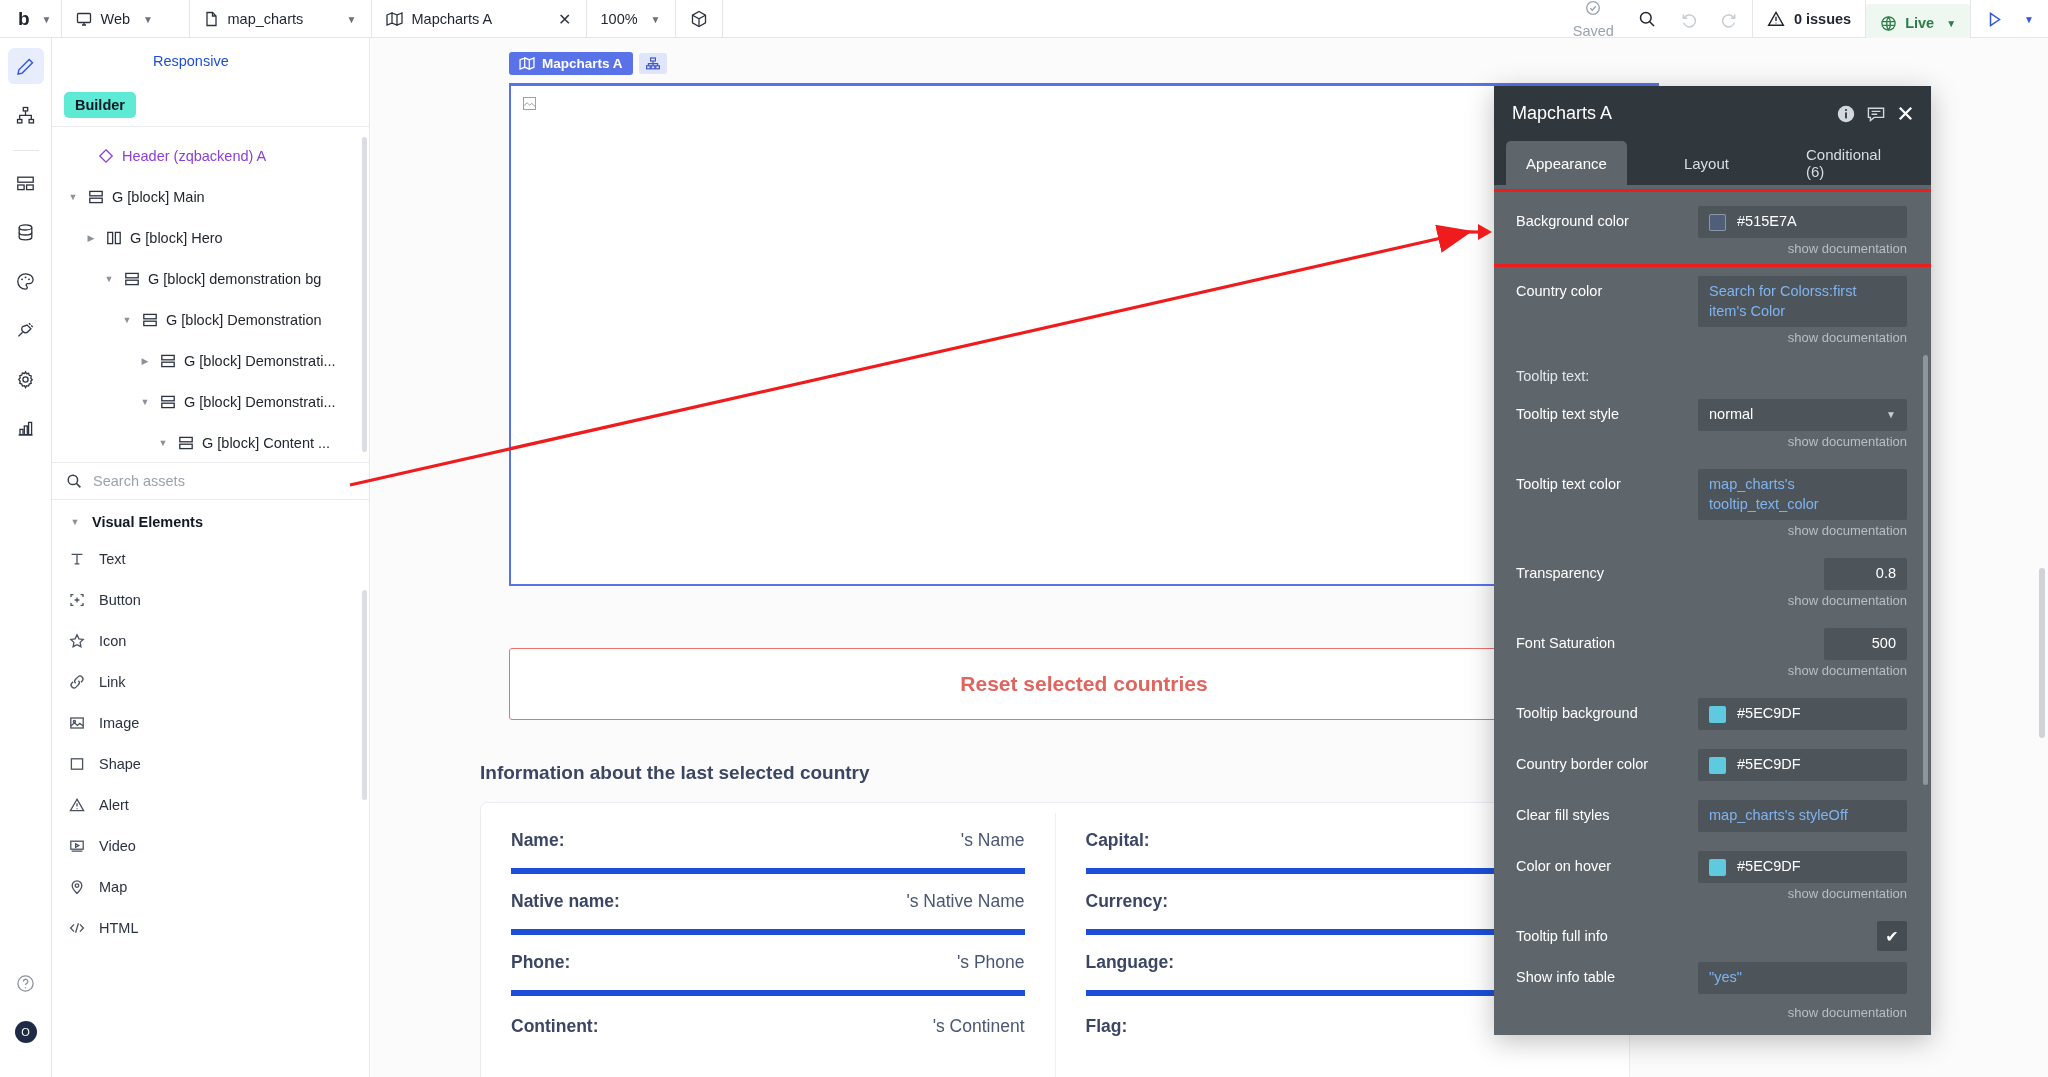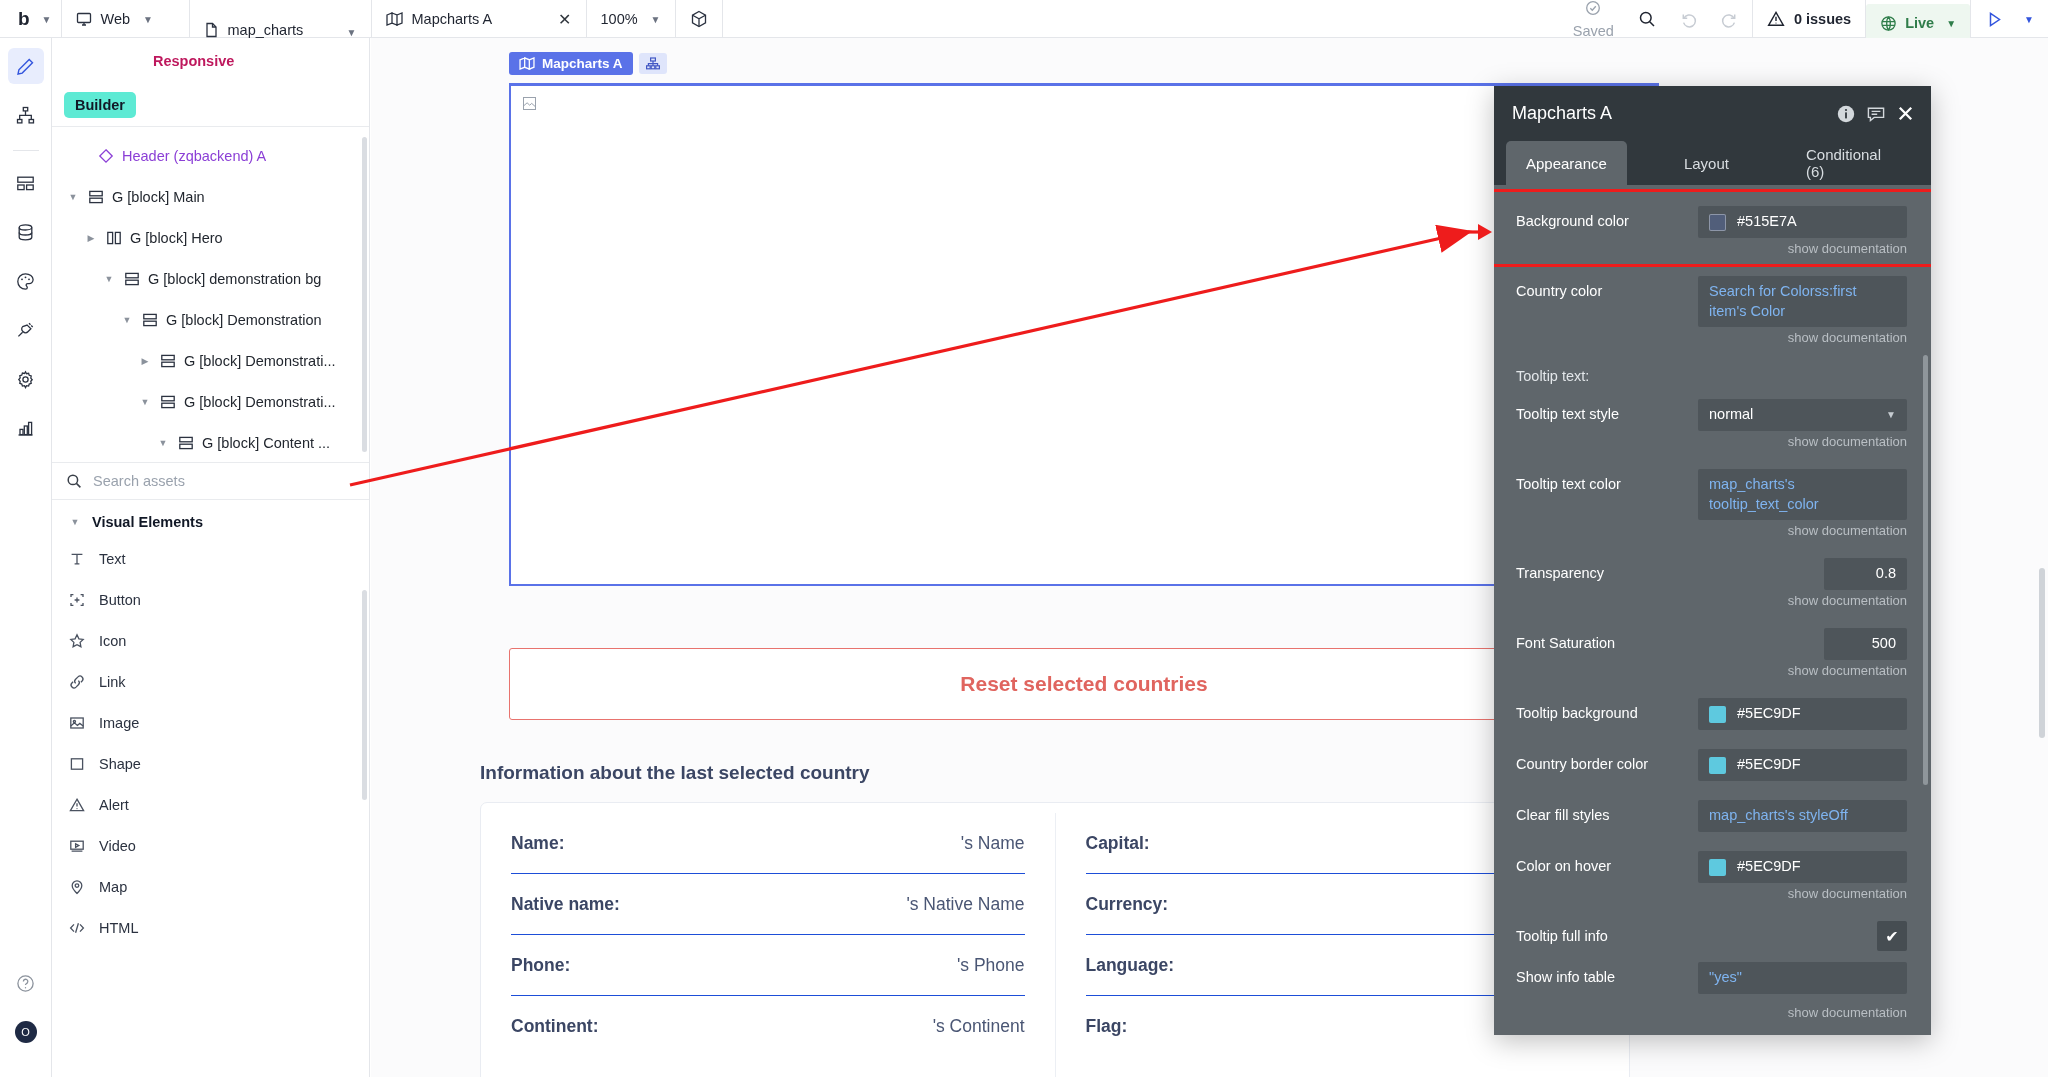--- a/index.html
+++ b/index.html
@@ -20,21 +20,21 @@
   }
   .tb-cell {
     display: flex; align-items: center; gap: 9px;
     padding: 0 14px; height: 38px;
     border-right: 1px solid #e4e6ea;
     font-size: 14.5px; color: #1f2430; white-space: nowrap;
   }
   .tb-logo { font-weight: 700; font-size: 19px; letter-spacing: -1px; padding-left:18px; padding-right:10px;}
   .caret { color: #6b7280; font-size: 10px; margin-left: 4px; }
   .tb-pick { min-width: 128px; }
-  .tb-doc { min-width: 182px; align-items: flex-end; }
+  .tb-doc { min-width: 182px; }
   .tb-tab { min-width: 215px; justify-content: space-between; }
   .tb-tab .lbl { display: flex; align-items: center; gap: 9px; }
   .tb-close { color: #30363d; font-size: 16px; cursor: pointer; }
   .tb-zoom { min-width: 86px; }
   .tb-spacer { flex: 1; border-right: none; }
   .tb-saved { color: #9aa2ad; gap: 7px; border-right: none; flex-direction: column; }
   .tb-search { border-right: none; padding: 0 10px; }
   .tb-undo { gap: 20px; color: #c7ccd3; }
   .tb-issues { gap: 9px; font-weight: 600; }
   .tb-live {
@@ -67,21 +67,21 @@
 
   
   .lpanel {
     position: absolute; top: 38px; left: 52px; width: 318px; height: 1039px;
     background: #fff; border-right: 1px solid #e4e6ea;
     display: flex; flex-direction: column;
   }
   .lp-tabs { display: flex; gap: 6px; padding: 10px 10px 8px 12px; border-bottom: 1px solid #e9ebee;}
   .lp-tab {
     font-size: 14.5px; padding: 5px 11px; border-radius: 5px;
-    color: #be185d; cursor: pointer; font-weight: bold;
+    color: #1d4ed8; cursor: pointer;
   }
   .lp-tab.active { background: #5eead4; color: #111826; font-weight: 600; margin-top: 44px; }
   .lp-search {
     display: flex; align-items: center; gap: 11px;
     padding: 10px 14px; border-bottom: 1px solid #e9ebee;
     color: #9aa2ad; font-size: 14.5px;
   }
   .lp-search .sinput { color: #a7aeb8; }
 
   .tree { flex: 0 0 auto; padding: 8px 0 6px; position: relative; overflow: hidden; height: 335px;}
@@ -169,21 +169,21 @@
     position: absolute; left: 510px; top: 764px;
     transform: translateX(-401px);
     width: 1150px; height: 290px;
     background: #fff; border: 1px solid #e9ecf2; border-radius: 7px;
     display: flex; padding: 10px 0;
   }
   .info-col { flex: 1; padding: 0 30px; }
   .info-col + .info-col { border-left: 1px solid #eceff4; }
   .info-row {
     display: flex; align-items: center; justify-content: space-between;
-    height: 61px; border-bottom: 1px solid #1d4ed8;
+    height: 61px; border-bottom: 6px solid #1d4ed8;
     font-size: 17.5px; color: #3b4664;
   }
   .info-row:last-child { border-bottom: none; }
   .info-row .k { font-weight: 700; }
   .info-row .v { font-weight: 400; color: #4a5674; }
 
   
   .props {
     position: absolute; top: 86px; right: 117px;
     width: 437px; height: 949px;

